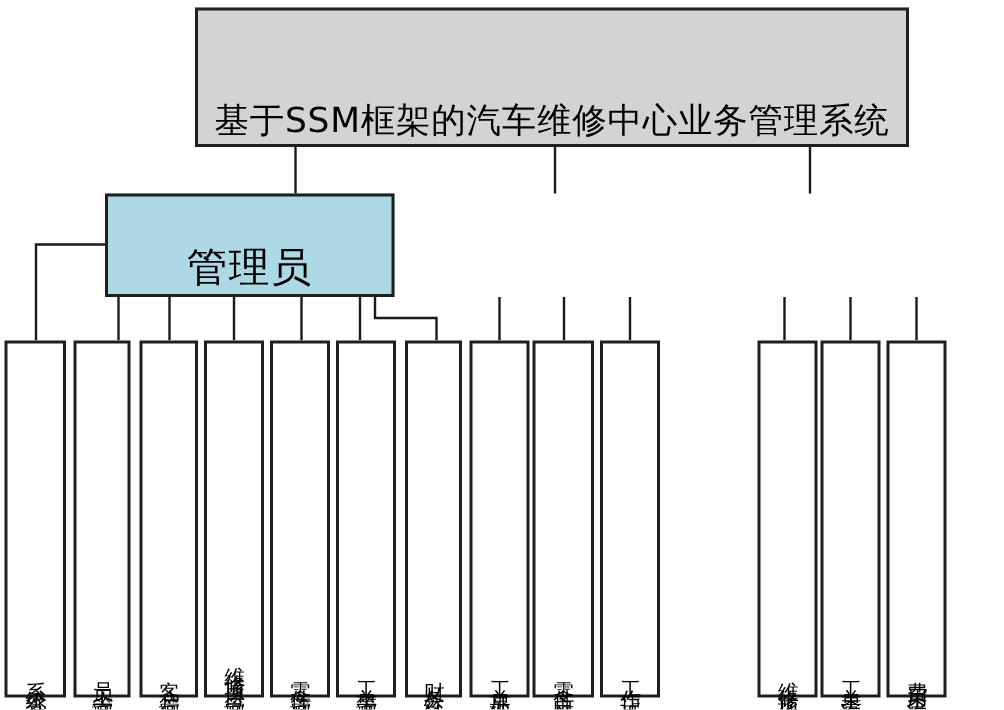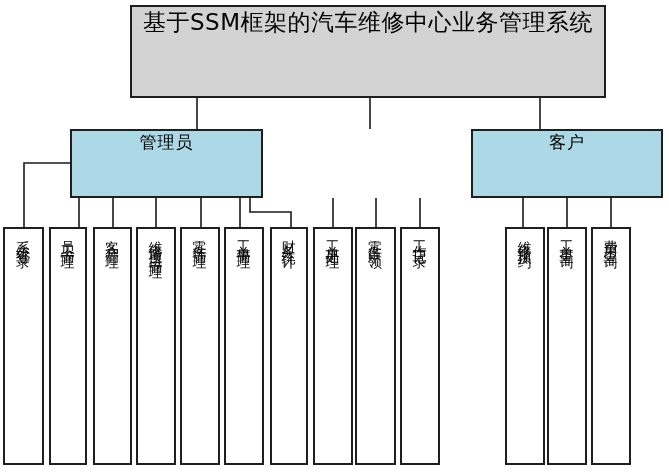--- a/index.html
+++ b/index.html
@@ -20,36 +20,36 @@
   .connectors path {
     fill: none;
     stroke: #1a1a1a;
     stroke-width: 1.6;
   }
   .box {
     position: absolute;
     box-sizing: border-box;
     border: 2px solid #1f1f1f;
     display: flex;
-    align-items: flex-start;
+    align-items: flex-end;
     justify-content: center;
     text-align: center;
   }
   .title-box {
     left: 130px; top: 5px;
     width: 476px; height: 93px;
     background: #d3d3d3;
     font-size: 23px;
     letter-spacing: 0.5px;
   }
   .branch-box {
     top: 129px;
     width: 193px; height: 69px;
     background: #add8e6;
-    font-size: 17px;
+    font-size: 27px;
     letter-spacing: 1px;
   }
   .branch-admin    { left: 70px;  }
   .branch-employee { left: 273px; }
   .branch-customer { left: 471px; width: 192px; }
   .leaf-box {
     top: 227px;
     height: 238px;
     width: 40px;
     background: #ffffff;
@@ -83,23 +83,20 @@
     <path d="M523 198 V227 M567 198 V227 M611 198 V227"></path>
   </svg>
 
   <div class="box title-box">
     <span>基于SSM框架的汽车维修中心业务管理系统</span>
   </div>
 
   <div class="box branch-box branch-admin">
     <span>管理员</span>
   </div>
-  <div class="box branch-box branch-customer">
-    <span>客户</span>
-  </div>
 
   <div class="box leaf-box" style="left:3px;width:41px">
     <span class="vtext">系统登录</span>
   </div>
   <div class="box leaf-box" style="left:49px;width:38px">
     <span class="vtext">员工管理</span>
   </div>
   <div class="box leaf-box" style="left:93px;width:39px">
     <span class="vtext">客户管理</span>
   </div>

